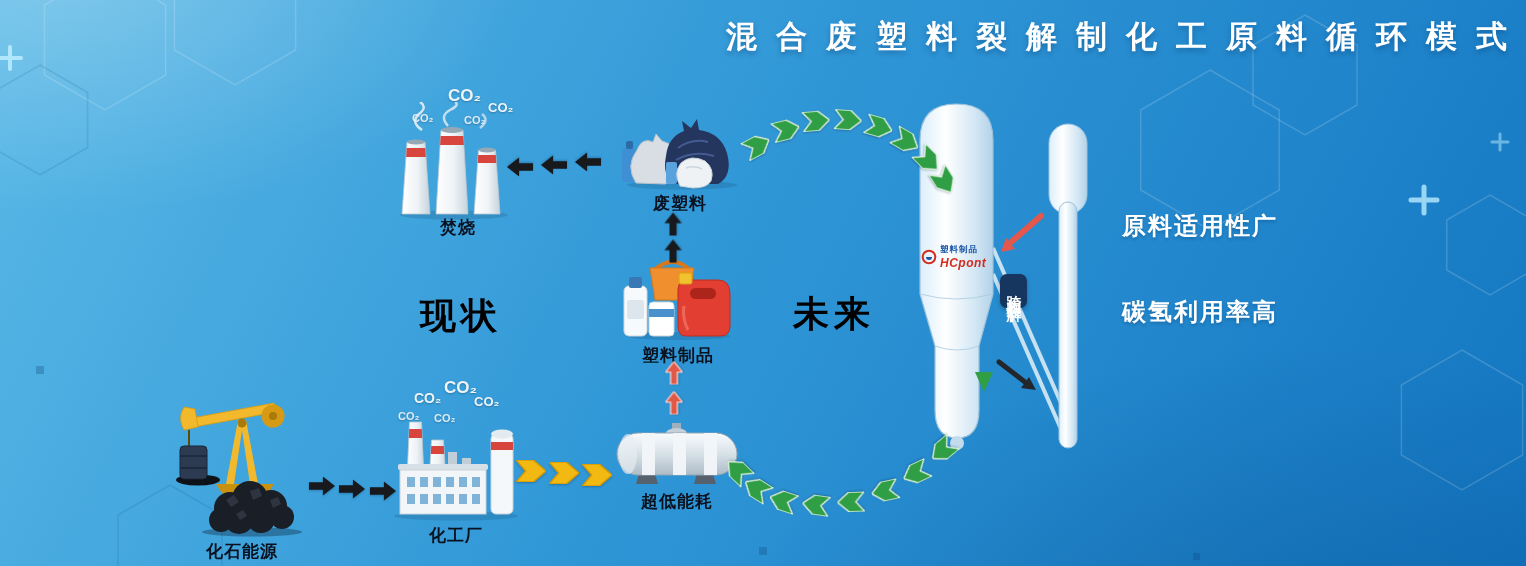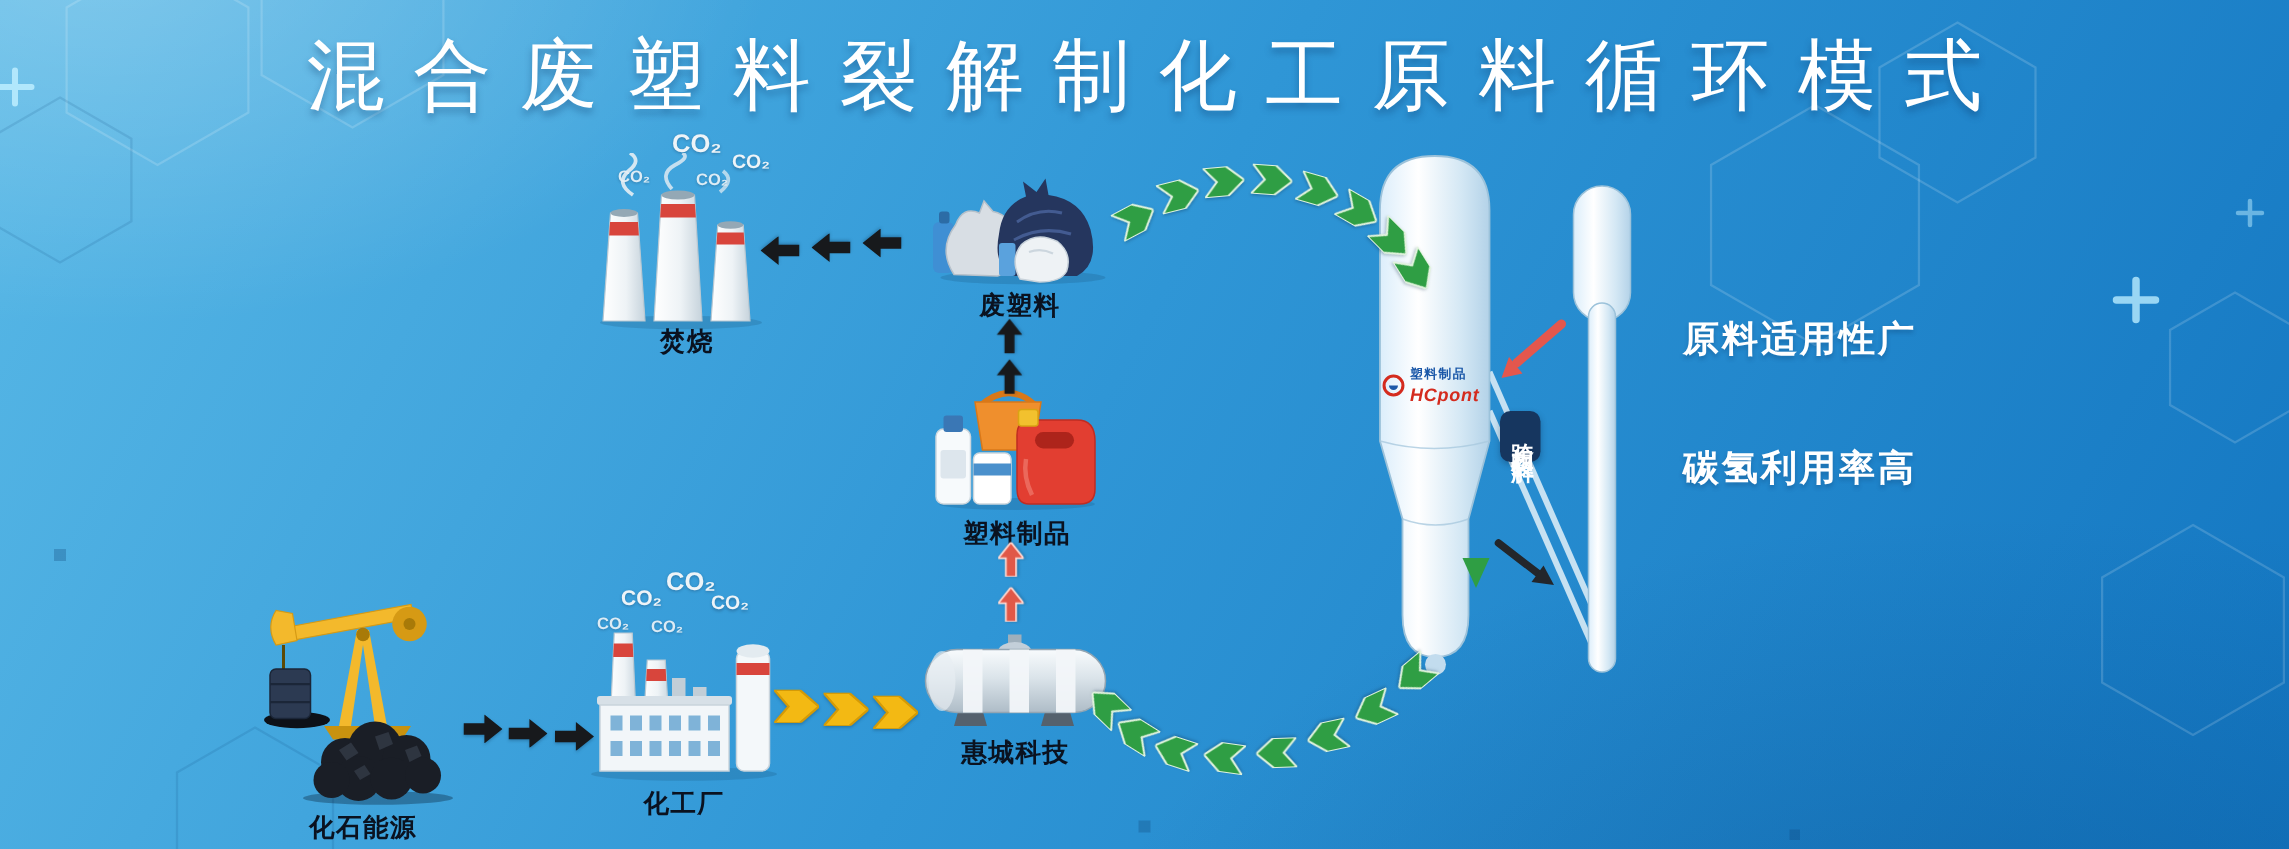--- a/index.html
+++ b/index.html
@@ -7,22 +7,22 @@
   body { font-family:"Liberation Sans","DejaVu Sans",sans-serif; overflow:hidden; }
   #canvas {
     position:relative; width:1526px; height:566px; overflow:hidden;
     background:
       radial-gradient(1000px 520px at 88% 118%, rgba(9,78,140,.38), rgba(9,78,140,0) 62%),
       radial-gradient(760px 420px at 4% -6%, rgba(255,255,255,.25), rgba(255,255,255,0) 60%),
       linear-gradient(118deg,#58b8e6 0%,#2f96d6 48%,#1376c1 100%);
   }
   .decor { position:absolute; inset:0; pointer-events:none; }
   .title {
-    position:absolute; top:16px; left:0; width:100%; text-align:center;
-    color:#ffffff; font-size:52px; font-weight:400; letter-spacing:19px; text-indent:19px;
+    position:absolute; top:16px; left:0; width:100%; text-align:right;
+    color:#ffffff; font-size:31px; font-weight:700; letter-spacing:19px; text-indent:19px;
     text-shadow:0 3px 5px rgba(8,48,96,.35);
   }
   .node { position:absolute; }
   .node svg.icon { position:absolute; left:0; }
   .node-label {
     position:absolute; left:0; width:100%; text-align:center;
     color:#0a1220; font-size:17px; font-weight:700; letter-spacing:1px;
   }
   .co2 {
     position:absolute; color:#eef4f8; font-weight:700; font-size:15px;
@@ -155,21 +155,21 @@
       <path d="M28 52 L42 52 L46 66 L24 66 Z" fill="#55616d"></path>
       <path d="M86 52 L100 52 L104 66 L82 66 Z" fill="#55616d"></path>
       <rect x="60" y="5" width="9" height="10" fill="#9fafbb"></rect>
       <ellipse cx="64.5" cy="16" rx="11" ry="6" fill="#c3cfd9"></ellipse>
       <rect x="5" y="15" width="120" height="42" rx="21" fill="url(#tankG)" stroke="#93a5b2" stroke-width="1"></rect>
       <rect x="30" y="15" width="13" height="42" fill="#f2f6f9" opacity="0.95"></rect>
       <rect x="61" y="15" width="13" height="42" fill="#f2f6f9" opacity="0.95"></rect>
       <rect x="92" y="15" width="13" height="42" fill="#f2f6f9" opacity="0.95"></rect>
       <ellipse cx="16" cy="36" rx="9" ry="20" fill="#e8eef3" opacity="0.65"></ellipse>
     </svg>
-    <div class="node-label" style="top:72px">惠城科技</div>
+    <div class="node-label" style="top:72px">超低能耗</div>
   </div>
 
   <div class="node" id="n-plant" style="left:390px;top:382px;width:132px;height:162px">
     <span class="co2 lg" style="left:54px;top:-4px">CO₂</span>
     <span class="co2" style="left:24px;top:8px;font-size:14px">CO₂</span>
     <span class="co2 sm" style="left:8px;top:28px">CO₂</span>
     <span class="co2 sm" style="left:44px;top:30px">CO₂</span>
     <span class="co2" style="left:84px;top:12px;font-size:13px">CO₂</span>
     <svg class="icon" width="132" height="140" viewBox="0 0 132 140" style="top:0">
       <defs>
@@ -236,20 +236,22 @@
       <g fill="#343b47" opacity="0.8">
         <path d="M50 112 l8 -5 l5 7 l-8 5 Z"></path>
           <path d="M74 103 l9 -3 l3 8 l-9 4 Z"></path>
           <path d="M94 112 l8 -3 l3 7 l-8 4 Z"></path>
           <path d="M60 126 l7 -4 l4 6 l-7 4 Z"></path>
       </g>
     </svg>
     <div class="node-label" style="top:152px">化石能源</div>
   </div>
 
+  <div class="big-label" style="left:420px;top:292px">现状</div>
+  <div class="big-label" style="left:793px;top:290px">未来</div>
 
   <div class="reactor">
     <svg width="210" height="362" viewBox="0 0 210 362" style="position:absolute;left:0;top:0">
       <defs>
         <linearGradient id="vesselG" x1="0" y1="0" x2="1" y2="0">
           <stop offset="0" stop-color="#dceefb"></stop>
             <stop offset="0.35" stop-color="#ffffff"></stop>
             <stop offset="0.75" stop-color="#d3e7f4"></stop>
             <stop offset="1" stop-color="#b3d2e8"></stop>
         </linearGradient>

